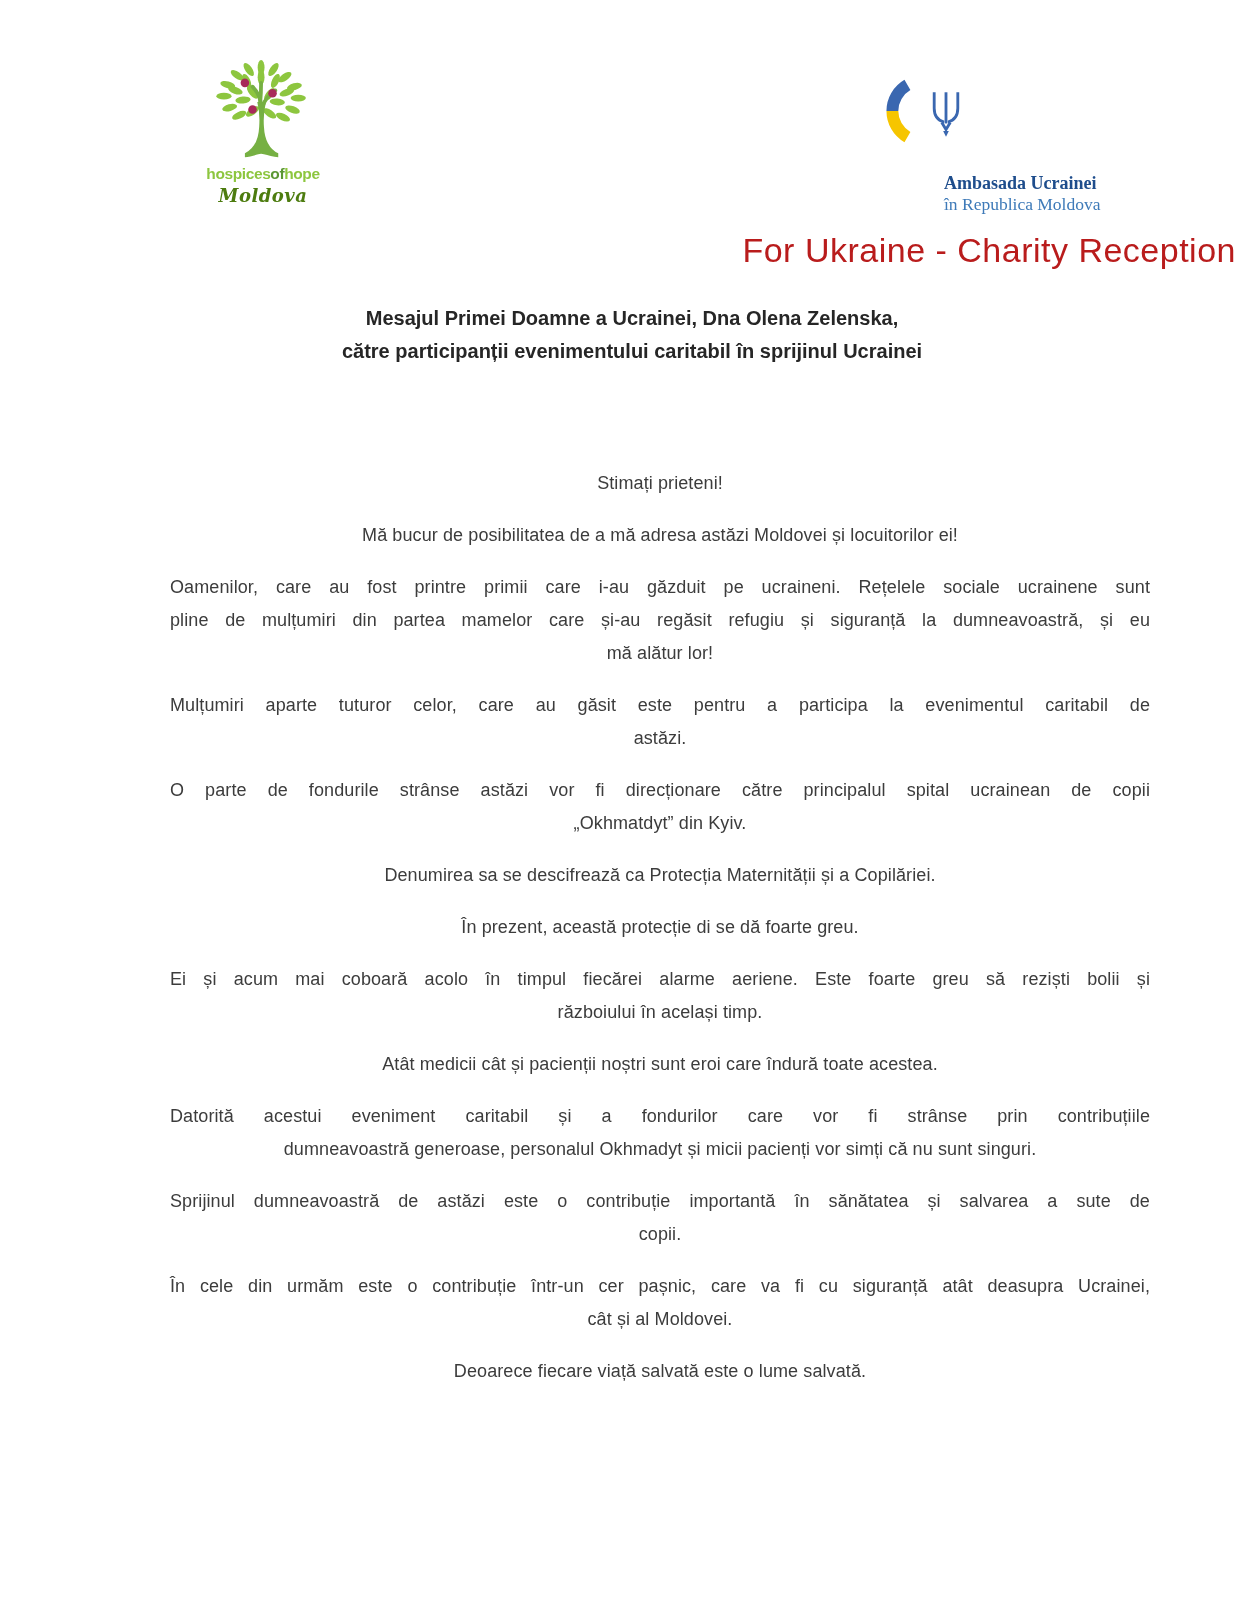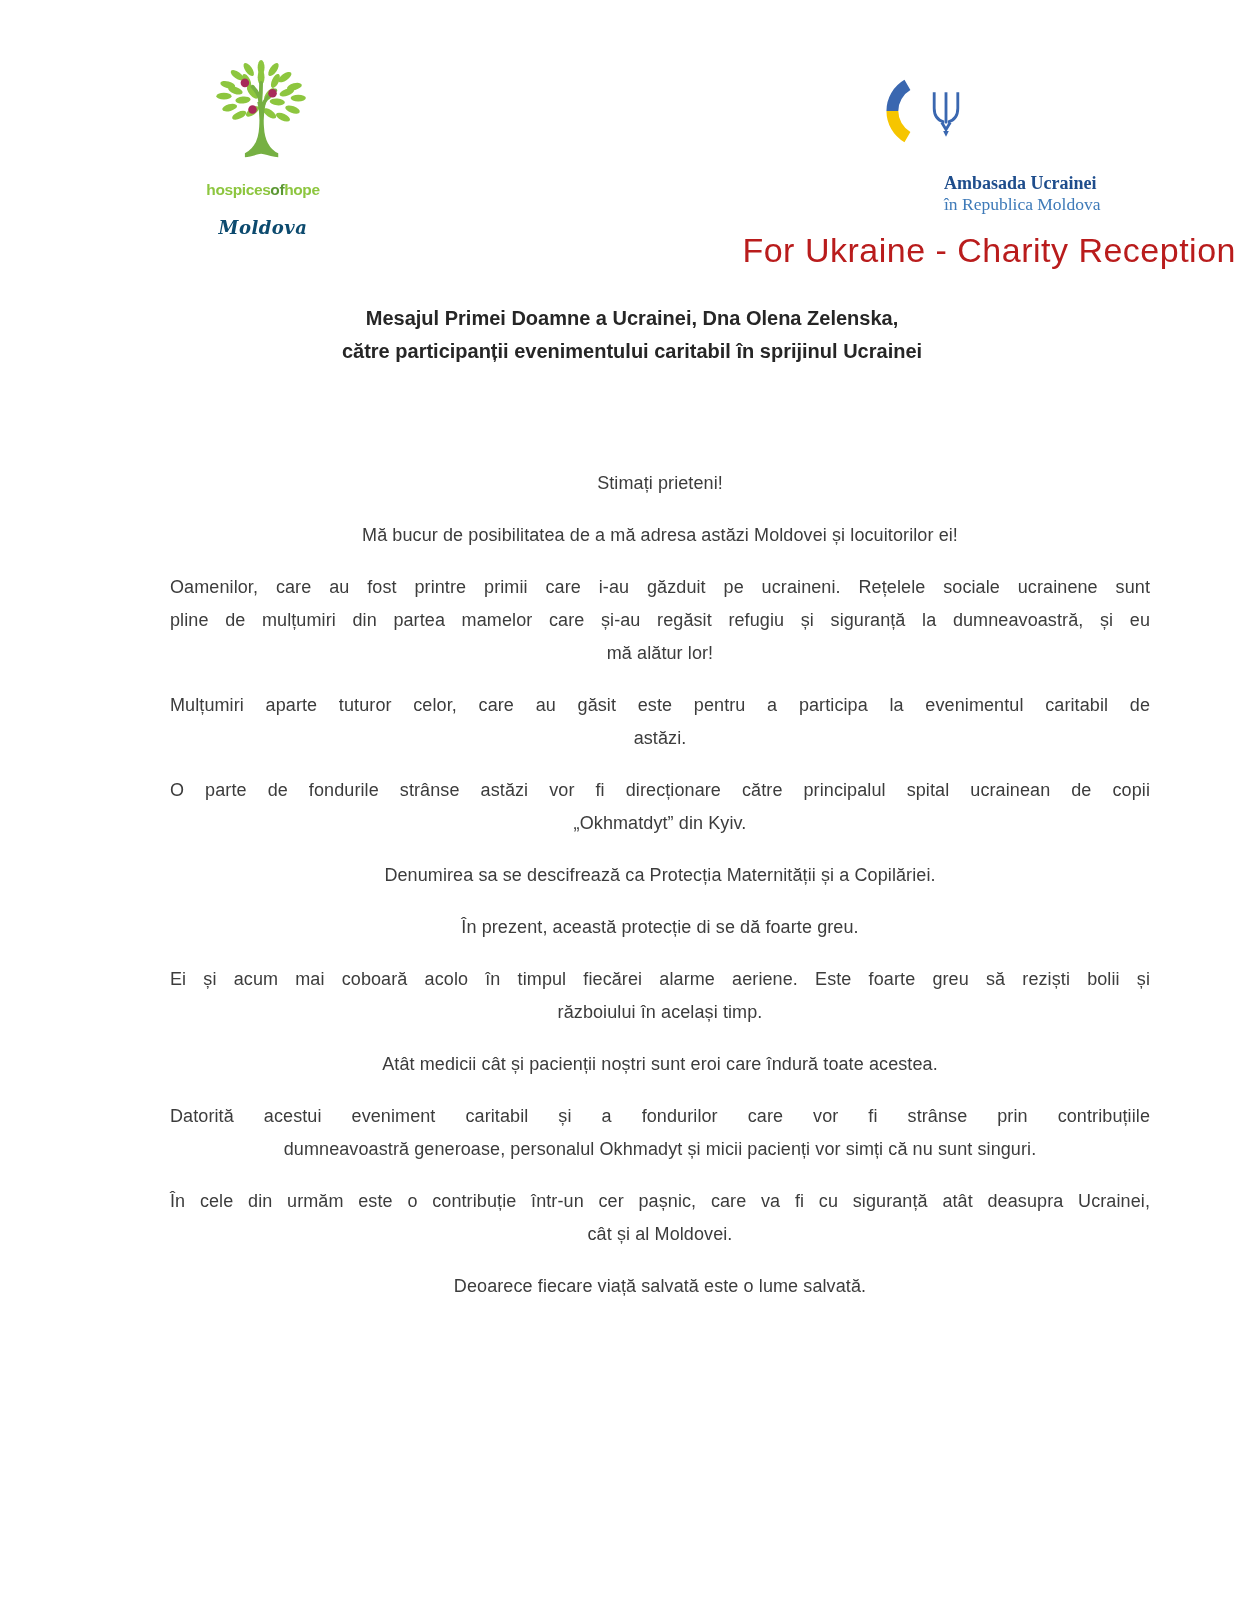--- a/index.html
+++ b/index.html
@@ -8,34 +8,34 @@
     position:relative;
     width:1236px; height:1600px;
     background:#ffffff;
     font-family:"Liberation Sans", sans-serif;
     overflow:hidden;
   }
 
   
   .hoh {
     position:absolute; left:178px; top:60px; width:170px;
-    display:flex; flex-direction:column; align-items:center;gap:16px;
+    display:flex; flex-direction:column; align-items:center;
   }
   .hoh-wordmark {
     margin-top:2px;
     font-size:15.5px; font-weight:bold; letter-spacing:-0.4px;
     line-height:1;
   }
   .hoh-wordmark .g1 { color:#8dc63f; }
   .hoh-wordmark .g2 { color:#5b9733; }
   .hoh-moldova {
     margin-top:5px;
     font-family:"DejaVu Serif", serif;
     font-style:italic; font-weight:bold;
-    font-size:18px; color:#0c4a6e; letter-spacing:0.5px;
+    font-size:18px; color:#4d7c0f; letter-spacing:0.5px;
     line-height:1;
   }
 
   
   .emb { position:absolute; left:886px; top:72px; }
   .emb-icons { display:flex; align-items:flex-start; }
   .emb-trident { margin-left:12px; margin-top:17px; }
   .emb-text { margin-left:58px; margin-top:19px; font-family:"Liberation Serif", serif; }
   .emb-line1 { font-size:18px; font-weight:bold; color:#1e4d8c; line-height:1.15; }
   .emb-line2 { font-size:17.5px; color:#3e7ab8; line-height:1.15; }
@@ -182,20 +182,24 @@
       <div class="ll">războiului în același timp.</div>
     </div>
     <div class="para">
       <div class="ll">Atât medicii cât și pacienții noștri sunt eroi care îndură toate acestea.</div>
     </div>
     <div class="para">
       <div class="jl">Datorită acestui eveniment caritabil și a fondurilor care vor fi strânse prin contribuțiile</div>
       <div class="ll">dumneavoastră generoase, personalul Okhmadyt și micii pacienți vor simți că nu sunt singuri.</div>
     </div>
     <div class="para">
+      <div class="jl">Sprijinul dumneavoastră de astăzi este o contribuție importantă în sănătatea și salvarea a sute de</div>
+      <div class="ll">copii.</div>
+    </div>
+    <div class="para">
       <div class="jl">În cele din urmăm este o contribuție într-un cer pașnic, care va fi cu siguranță atât deasupra Ucrainei,</div>
       <div class="ll">cât și al Moldovei.</div>
     </div>
     <div class="para">
       <div class="ll">Deoarece fiecare viață salvată este o lume salvată.</div>
     </div>
   </main>
 
 </div>
 

